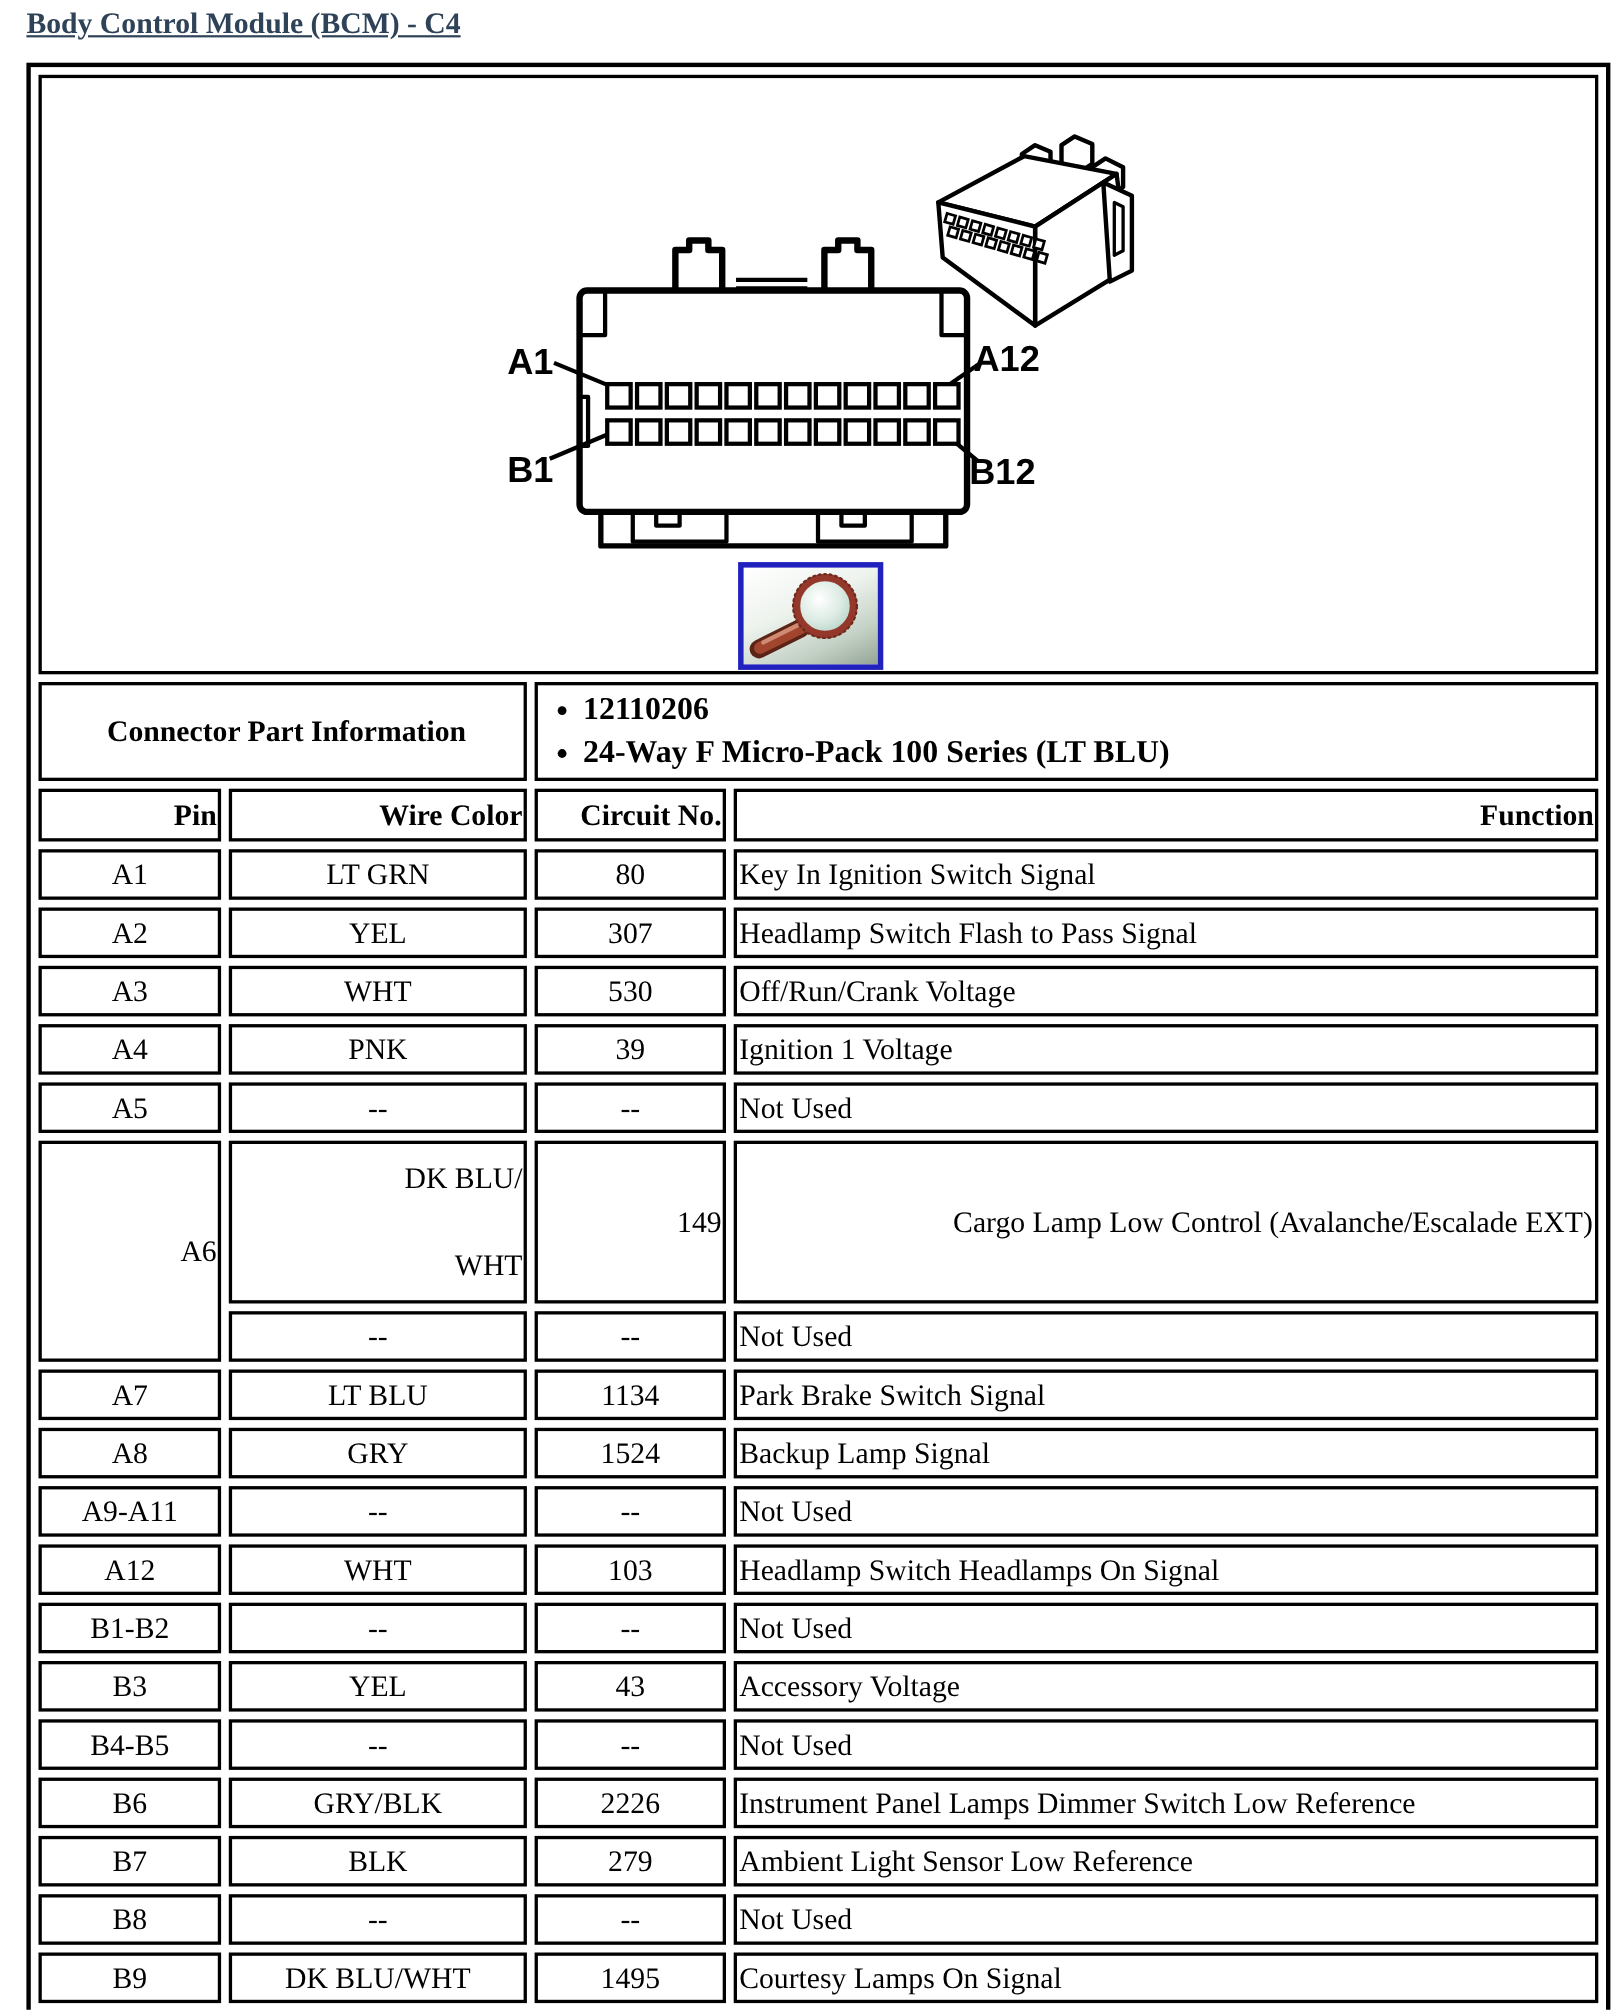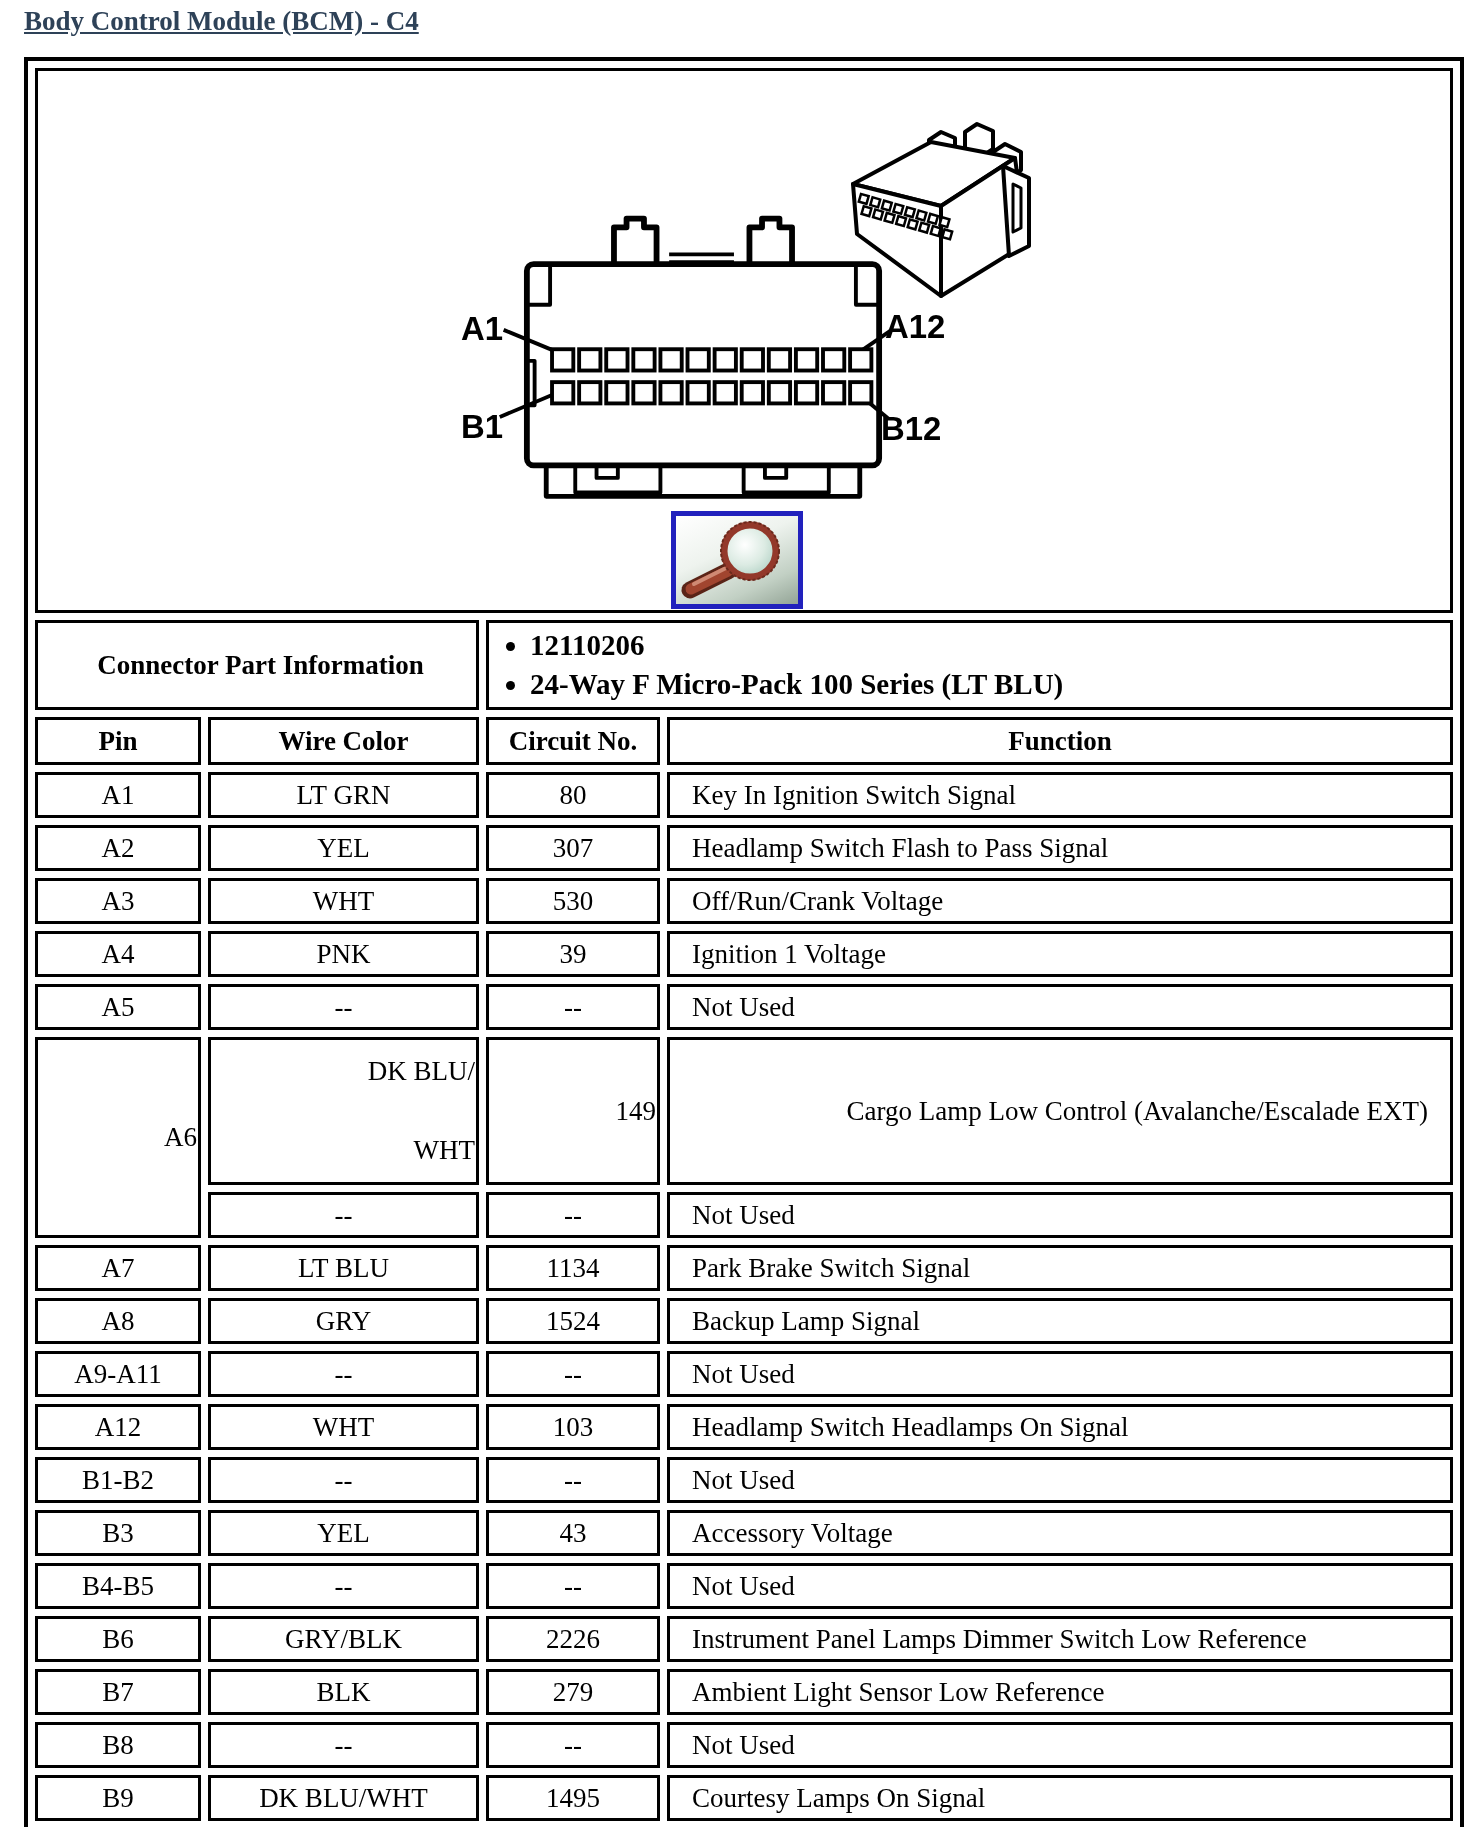--- a/index.html
+++ b/index.html
@@ -6,23 +6,23 @@
   body{width:1472px;height:1827px;font-family:"Liberation Serif",serif;color:#000;}
   .page-title{display:inline-block;margin:6px 0 20px 24px;font-size:27px;font-weight:bold;
     color:#2e4258;text-decoration:underline;font-family:"Liberation Serif",serif;}
   table.main{margin-left:24px;width:1440px;table-layout:fixed;background:#fff;
     border:4px solid #000;border-collapse:separate;border-spacing:7px;}
   table.main td,table.main th{border:3px solid #000;box-sizing:border-box;
     font-size:27px;vertical-align:middle;background:#fff;overflow:hidden;}
   .diagram-cell{height:545px;position:relative;padding:0;}
   .info-label{height:80px;font-weight:bold;font-size:29px;padding-left:8px;text-align:center;}
   .info-values ul{margin:2px 0;font-weight:bold;font-size:29px;line-height:1.35;}
-  th{height:48px;font-size:29px;font-weight:bold;text-align:center;}
+  th{height:48px;font-size:29px;font-weight:bold;text-align:right;}
   td.c-pin,td.c-wire,td.c-circ{text-align:center;height:46px;}
-  td.c-fn{text-align:left;padding:0 22px;height:46px;}
+  td.c-fn{text-align:left;padding:0 2px;height:46px;}
   tr.tall td{height:148px;text-align:right;}
   tr.tall td.c-fn{vertical-align:middle;}
   svg{display:block;}
   svg text{font-family:"Liberation Sans",sans-serif;font-weight:bold;fill:#000;stroke:none;}
   .zoom-button{position:absolute;left:633px;top:440px;width:132px;height:98px;
     border:5px solid #2121bd;box-sizing:border-box;padding:0;cursor:pointer;
     background:linear-gradient(155deg,#ffffff 0%,#eef3ee 40%,#c2d0c4 75%,#93a496 100%);}
   .front-view{position:absolute;left:405px;top:135px;}
   .iso-view{position:absolute;left:795px;top:35px;}
 </style>

